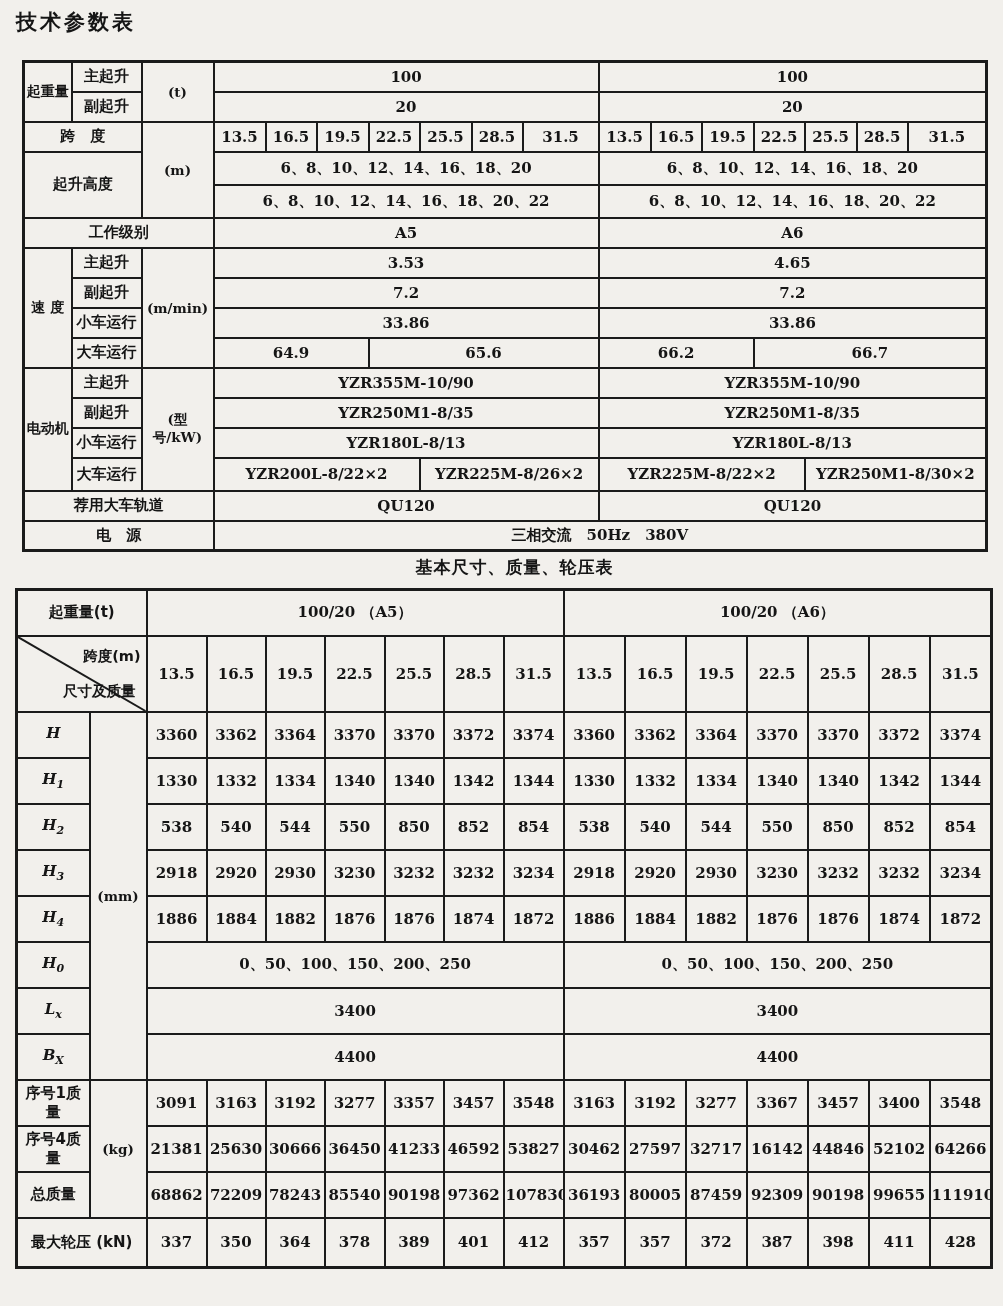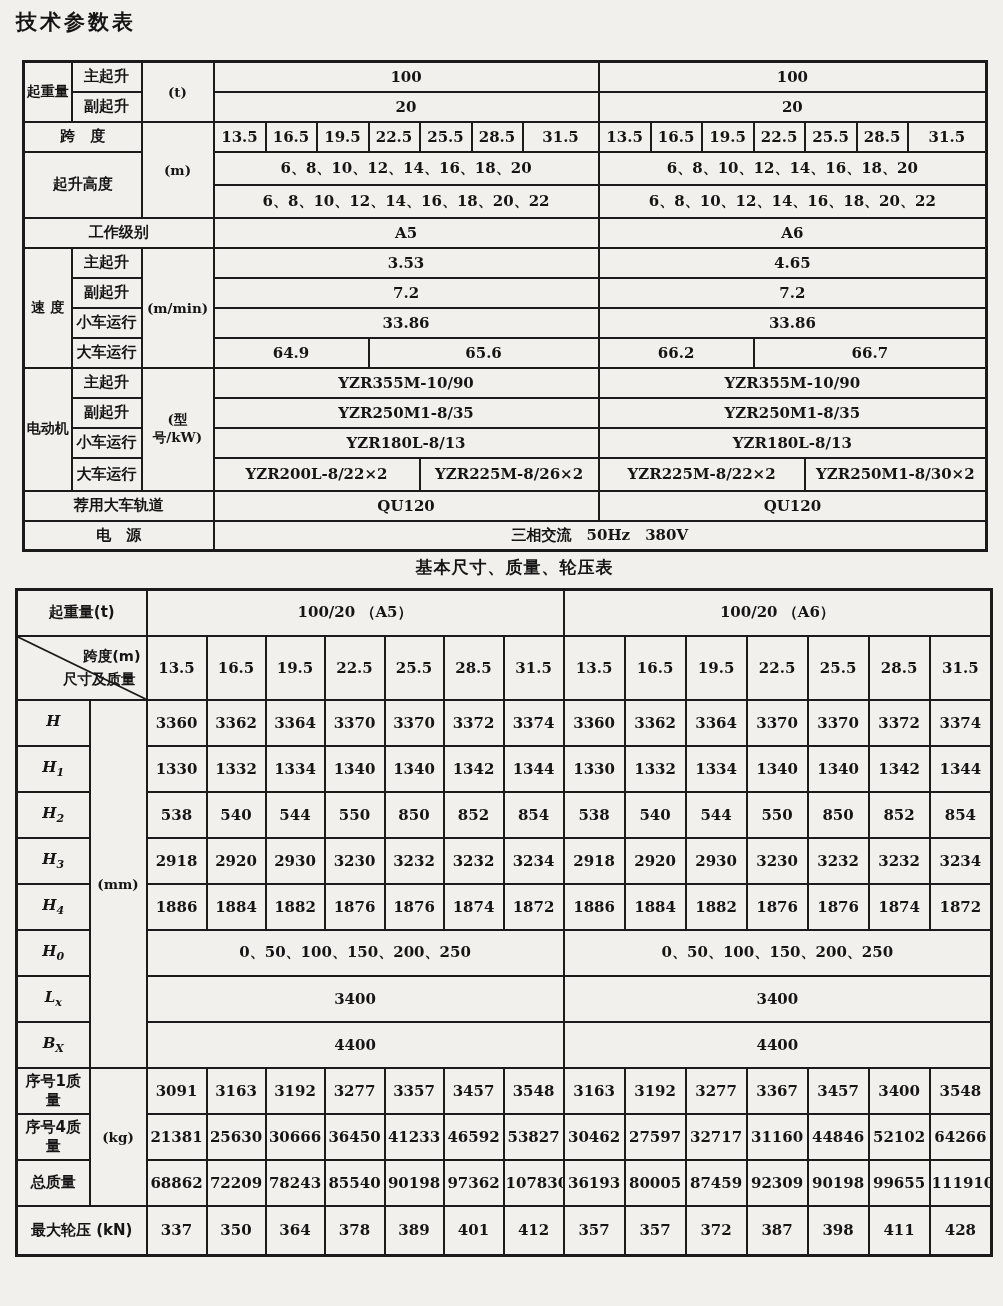--- a/index.html
+++ b/index.html
@@ -7,21 +7,21 @@
   #page{position:relative;width:1003px;height:1306px;background:#f2f0ec;overflow:hidden;color:#151515;}
   .title1{position:absolute;left:0;top:8px;width:1003px;text-align:left;font-size:21px;font-weight:bold;letter-spacing:3px;font-family:"DejaVu Sans","Liberation Sans",sans-serif;padding-left:16px;}
   .title2{position:absolute;left:0;top:556px;width:1003px;text-align:center;font-size:17px;font-weight:bold;letter-spacing:1px;font-family:"DejaVu Sans","Liberation Sans",sans-serif;padding-left:13px;}
   table{border-collapse:collapse;table-layout:fixed;position:absolute;background:transparent;}
   #t1{left:22px;top:60px;width:963px;border:3px solid #1b1b1b;}
   #t2{left:15px;top:588px;width:975px;border:3px solid #1b1b1b;}
   td{border:2px solid #1b1b1b;text-align:center;vertical-align:middle;padding:0 1px;font-weight:bold;font-size:15px;overflow:hidden;}
   #t1 tr{height:30px;}
   #t1 tr.tall{height:33px;}
   #t2 tr{height:46px;}
-  #t2 tr.hdr2{height:64px;border-radius:25px;}
+  #t2 tr.hdr2{height:76px;border-radius:25px;}
   #t2 tr.last{height:50px;}
   .lbl{font-family:"DejaVu Sans","Liberation Sans",sans-serif;font-size:15px;}
   .grp{font-size:14px;letter-spacing:0;}
   .unit{font-size:13.5px;font-weight:bold;}
   .num{font-size:15px;}
   .dim{font-style:italic;font-size:15px;}
   .dim sub{font-size:11px;font-style:italic;}
   td.diag{position:relative;padding:0;}
   td.diag svg{position:absolute;left:0;top:0;width:100%;height:100%;}
   .diag-top{position:absolute;top:10px;right:5px;font-size:14.5px;font-weight:bold;font-family:"DejaVu Sans","Liberation Sans",sans-serif;}
@@ -334,21 +334,21 @@
     <td class="num">21381</td>
           <td class="num">25630</td>
           <td class="num">30666</td>
           <td class="num">36450</td>
           <td class="num">41233</td>
           <td class="num">46592</td>
           <td class="num">53827</td>
           <td class="num">30462</td>
           <td class="num">27597</td>
           <td class="num">32717</td>
-          <td class="num">31160</td>
+          <td class="num">16142</td>
           <td class="num">44846</td>
           <td class="num">52102</td>
           <td class="num">64266</td>
         </tr>
     <tr>
       <td class="lbl">总质量</td>
     <td class="num">68862</td>
           <td class="num">72209</td>
           <td class="num">78243</td>
           <td class="num">85540</td>

